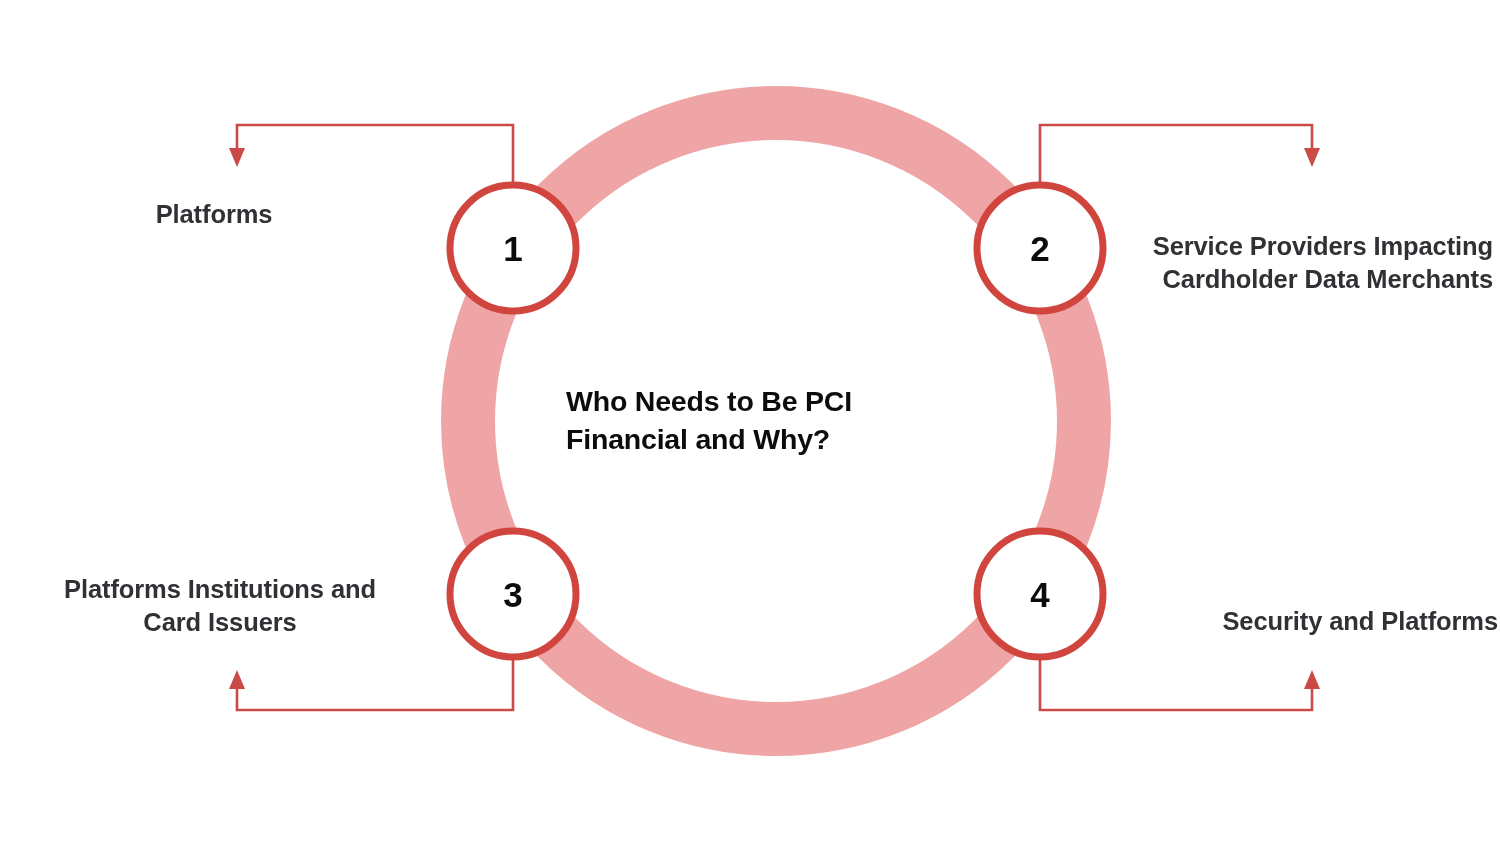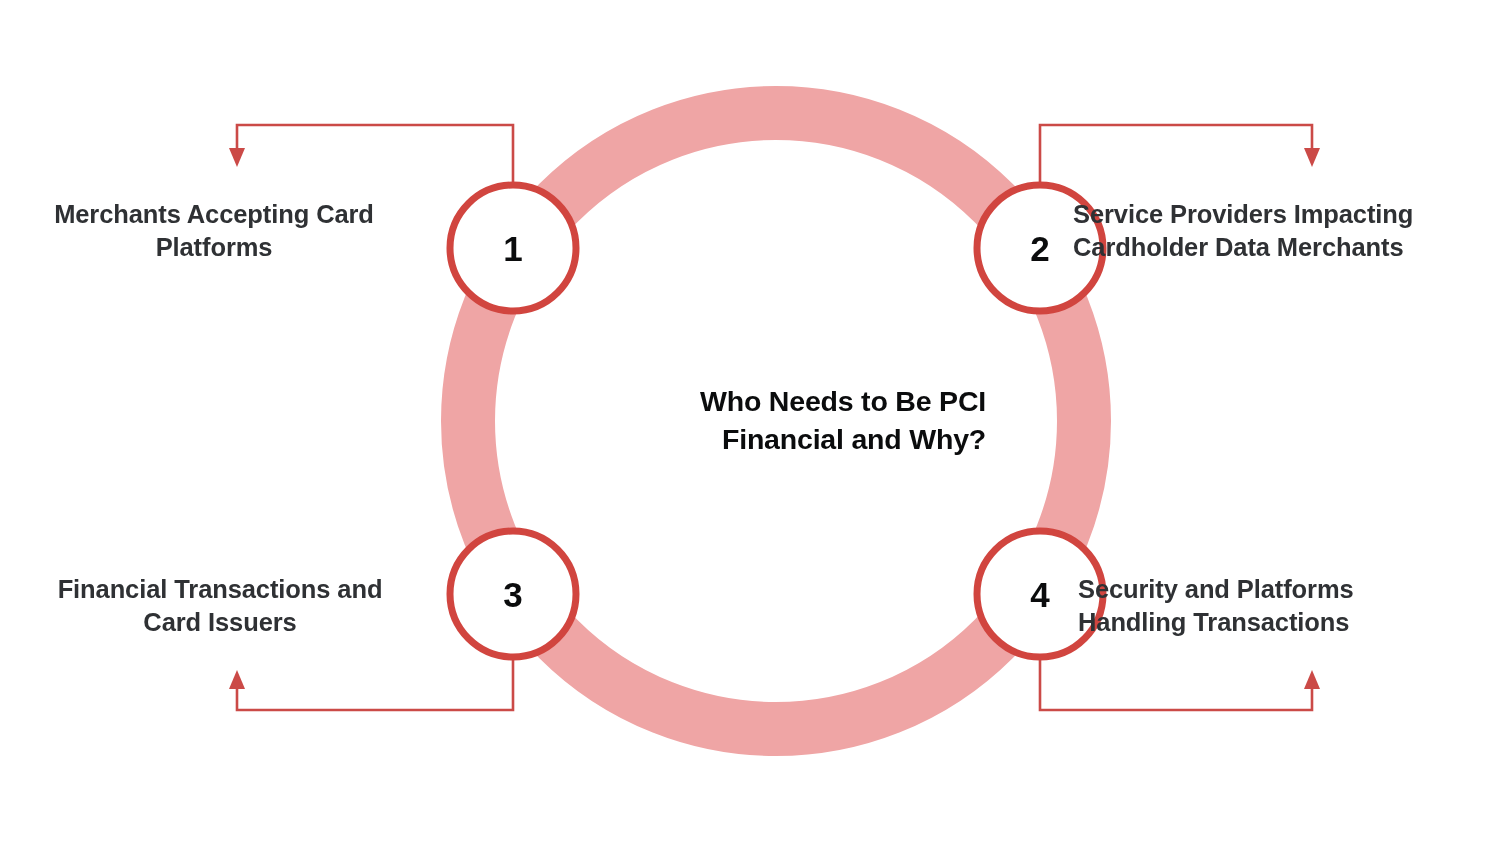--- a/index.html
+++ b/index.html
@@ -32,34 +32,35 @@
     font-size: 25.5px;
     font-weight: bold;
     line-height: 1.28;
     letter-spacing: -0.1px;
   }
   .label-left {
     text-align: center;
     width: 420px;
   }
   .label-right {
-    text-align: left;
+    text-align: right;
     width: 420px;
+    margin-top: 32px;
   }
   #label-1 { left: 4px;    top: 198px; }
   #label-2 { left: 1073px; top: 198px; }
   #label-3 { left: 10px;   top: 573px; }
   #label-4 { left: 1078px; top: 573px; }
 
   .center-title {
     position: absolute;
     left: 566px;
     top: 383px;
     width: 420px;
-    text-align: right;
+    text-align: left;
     color: #0b0c0d;
     font-size: 28.5px;
     font-weight: bold;
     line-height: 1.33;
     letter-spacing: -0.2px;
   }
   .node-num {
     position: absolute;
     width: 140px;
     text-align: center;
@@ -112,32 +113,30 @@
   <div class="node-num" id="num-2">2</div>
   <div class="node-num" id="num-3">3</div>
   <div class="node-num" id="num-4">4</div>
 
   <div class="center-title">
     <div>Who Needs to Be PCI</div>
     <div>Financial and Why?</div>
   </div>
 
   <div class="label label-left" id="label-1">
-    <div>Merchants Accepting Card</div>
     <div>Platforms</div>
   </div>
 
   <div class="label label-right" id="label-2">
     <div>Service Providers Impacting</div>
     <div>Cardholder Data Merchants</div>
   </div>
 
   <div class="label label-left" id="label-3">
-    <div>Financial Transactions and</div>
+    <div>Platforms Institutions and</div>
     <div>Card Issuers</div>
   </div>
 
   <div class="label label-right" id="label-4">
     <div>Security and Platforms</div>
-    <div>Handling Transactions</div>
   </div>
 
 </div>
 
 </body></html>

